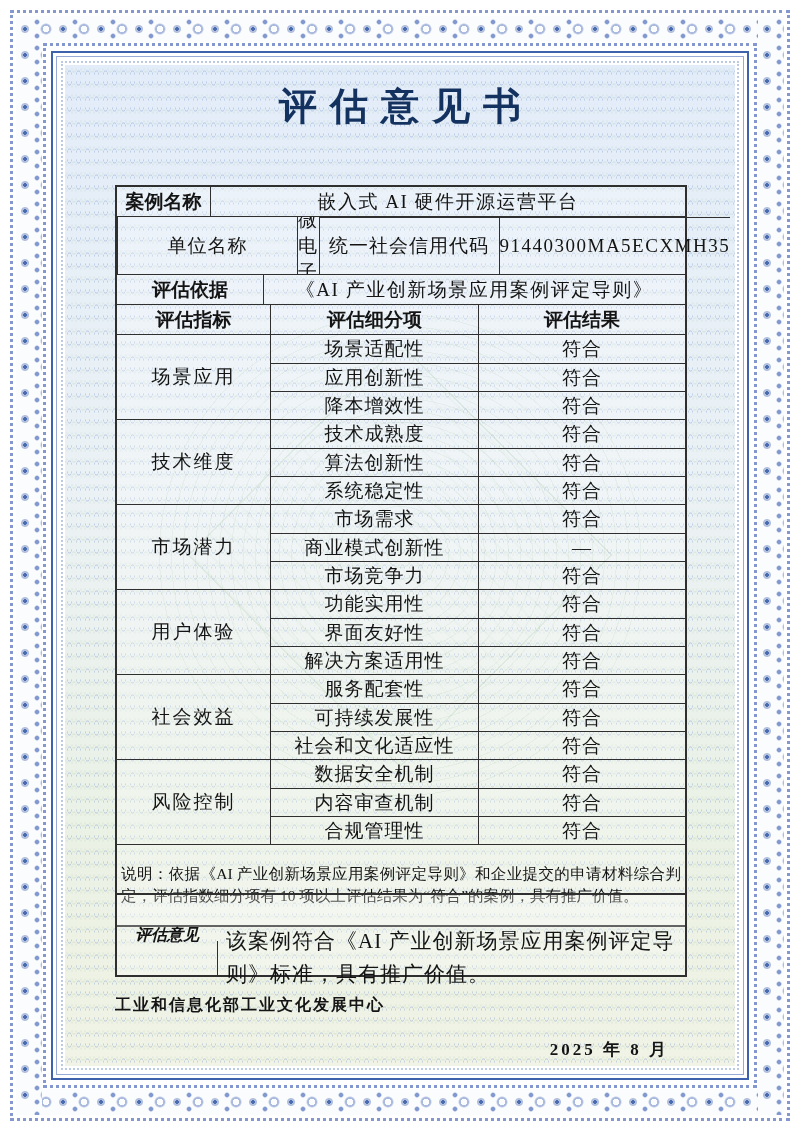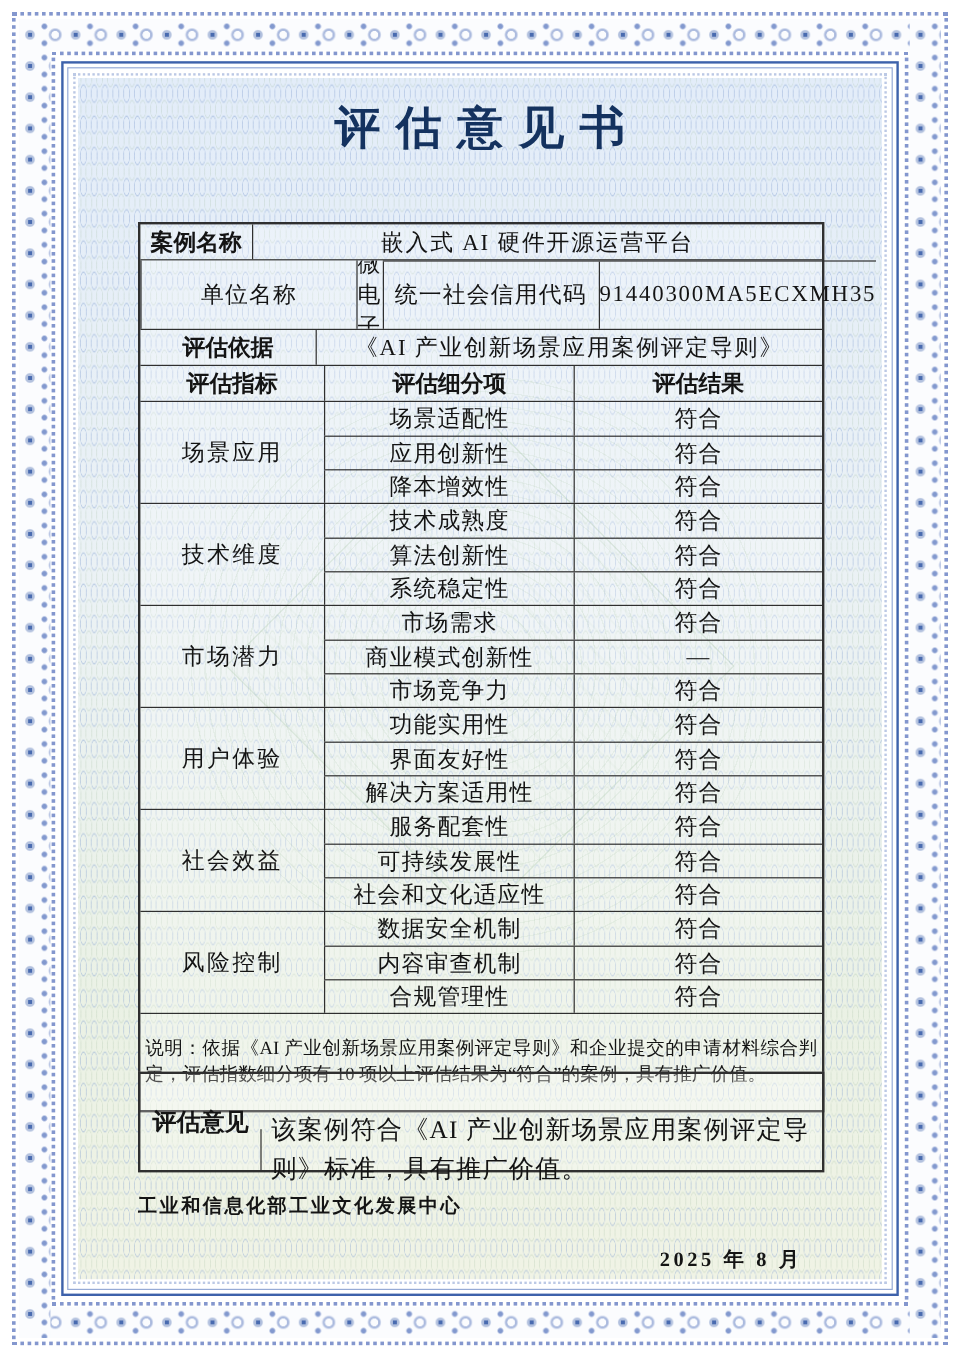--- a/index.html
+++ b/index.html
@@ -66,21 +66,21 @@
   .g-rows { flex:1; display:flex; flex-direction:column; }
   .g-row { display:flex; height:28px; }
   .g-row + .g-row { border-top:1px solid #2f2f2f; }
   .item { width:208px; font-size:19px; letter-spacing:1px; }
   .res { flex:1; font-size:19px; letter-spacing:1px; }
   .note { border-top:1px solid #2f2f2f; padding:18px 4px; font-size:15.5px; line-height:1.42; text-align:justify; }
 
   
   .opinion { position:absolute; left:50px; top:828px; width:572px; height:84px; border:2px solid #2f2f2f; display:flex; background:rgba(255,255,255,.25); }
   .op-lab { width:100px; display:flex; align-items:center; justify-content:center;
-    font-family:"Liberation Sans","DejaVu Sans",sans-serif; font-weight:bold; font-size:20px; }
+    font-family:"Liberation Sans","DejaVu Sans",sans-serif; font-weight:bold; font-size:16px;font-style:italic; }
   .op-text { flex:1; border-left:1px solid #2f2f2f; padding:5px 8px; font-size:21px; line-height:1.55; letter-spacing:1px; display:flex; align-items:center;margin-top:46px; }
 
   
   .issuer { position:absolute; left:50px; top:930px; width:572px; text-align:left;
     font-family:"Liberation Sans","DejaVu Sans",sans-serif; font-weight:bold; font-size:16px; letter-spacing:2px; }
   .date { position:absolute; left:50px; top:973px; width:572px; text-align:right; padding-right:18px;
     font-size:17px; font-weight:bold; letter-spacing:3px; }
 </style>
 </head>
 <body>

